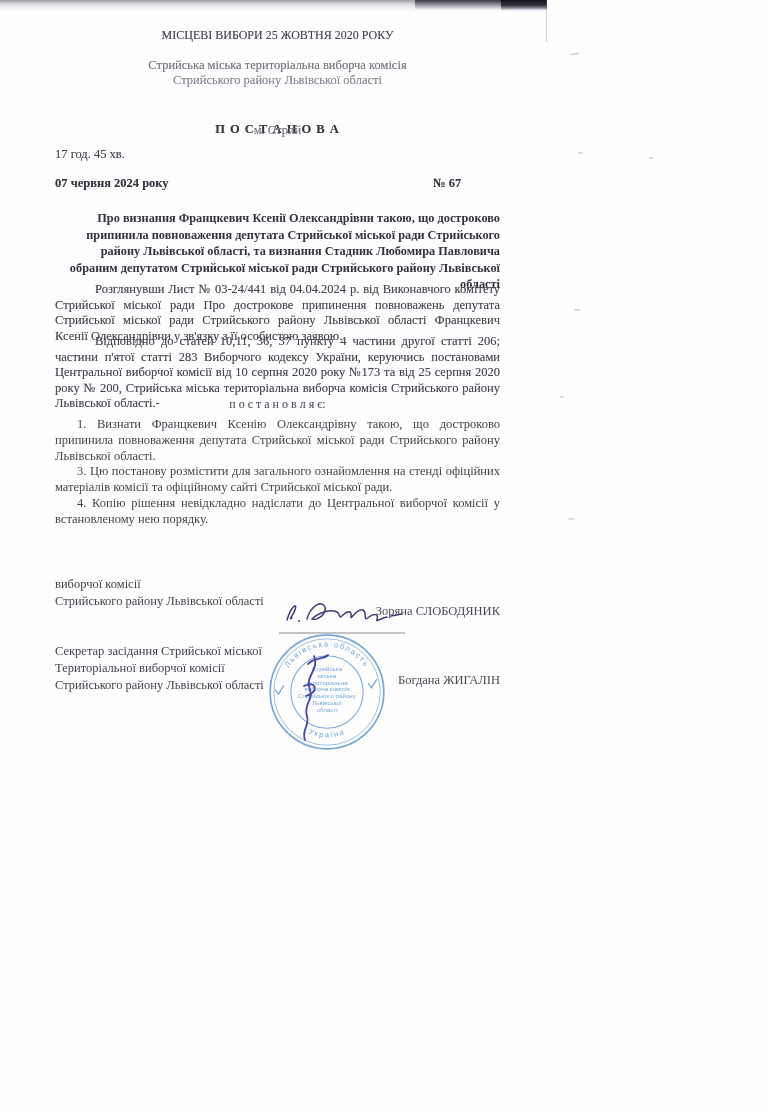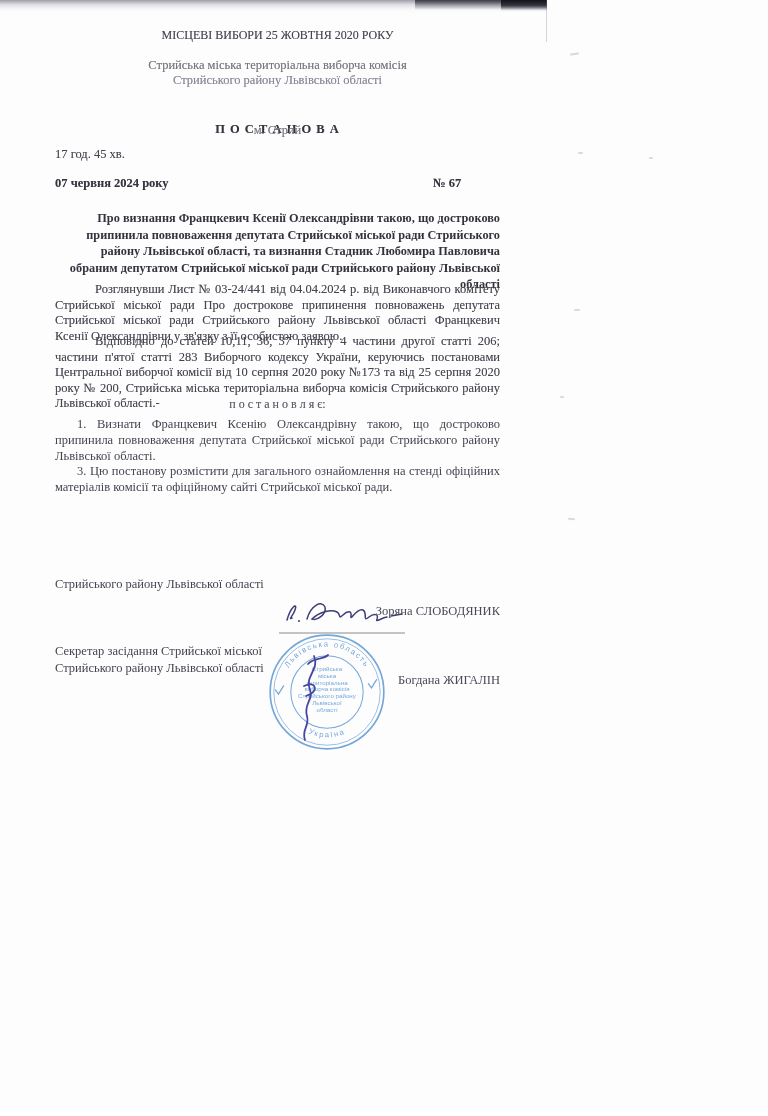--- a/index.html
+++ b/index.html
@@ -82,36 +82,39 @@
     <div class="blk doc-title" style="top:210px;text-align:right;">Про визнання Францкевич Ксенії Олександрівни такою, що достроково припинила повноваження депутата Стрийської міської ради Стрийського району Львівської області, та визнання Стадник Любомира Павловича обраним депутатом Стрийської міської ради Стрийського району Львівської області</div>
 
     <p class="blk fz just" style="top:282px;">Розглянувши Лист № 03-24/441 від 04.04.2024 р. від Виконавчого комітету Стрийської міської ради Про дострокове припинення повноважень депутата Стрийської міської ради Стрийського району Львівської області Францкевич Ксенії Олександрівни у зв'язку з її особистою заявою.</p>
     <p class="blk fz just" style="top:334px;">Відповідно до статей 10,11, 36, 37 пункту 4 частини другої статті 206; частини п'ятої статті 283 Виборчого кодексу України, керуючись постановами Центральної виборчої комісії від 10 серпня 2020 року №173 та від 25 серпня 2020 року № 200, Стрийська міська територіальна виборча комісія Стрийського району Львівської області.-</p>
 
     <div class="blk fz c" style="top:397px; font-size:12px; color:#5a5a66;">п о с т а н о в л я є:</div>
 
     <div class="blk" style="top:417px;">
       <p class="item">1. Визнати Францкевич Ксенію Олександрівну такою, що достроково припинила повноваження депутата Стрийської міської ради Стрийського району Львівської області.</p>
       <p class="item">3. Цю постанову розмістити для загального ознайомлення на стенді офіційних матеріалів комісії та офіційному сайті Стрийської міської ради.</p>
+      <p class="item">4. Копію рішення невідкладно надіслати до Центральної виборчої комісії у встановленому нею порядку.</p>
     </div>
 
     <div class="sig" style="top:576px;">
+      <p class="role">виборчої комісії</p>
       <p class="role">Стрийського району Львівської області</p>
       <svg class="sig-svg" style="left:224px; top:17px;" width="130" height="46" viewBox="0 0 130 46">
         <path class="sig-stroke" d="M8 27 C12 13 19 9 16 17 C14 23 9 27 13 25"></path>
         <circle cx="20" cy="28" r="1" fill="#3d3d78"></circle>
         <path class="sig-stroke" d="M28 26 C32 12 43 7 46 14 C48 21 38 28 33 26 C40 19 52 16 58 19 C62 21 59 27 64 22 C68 18 73 17 72 23 C71 29 78 14 84 17 C89 20 83 30 90 24 C95 20 100 21 98 26 C96 30 102 25 108 24"></path>
         <path class="sig-stroke" d="M112 23 L123 21"></path>
         <line class="sig-under" x1="0" y1="40" x2="126" y2="40"></line>
       </svg>
       <div class="name" style="top:28px;">Зоряна СЛОБОДЯНИК</div>
     </div>
 
     <div class="sig" style="top:643px;">
       <p class="role">Секретар засідання Стрийської міської</p>
+      <p class="role">Територіальної виборчої комісії</p>
       <p class="role">Стрийського району Львівської області</p>
       <div class="name" style="top:30px;">Богдана ЖИГАЛІН</div>
     </div>
   </div>
 
   <svg class="stamp" viewBox="0 0 120 120">
     <circle class="st-ring" cx="60" cy="60" r="55" stroke-width="1.6"></circle>
     <circle class="st-ring" cx="60" cy="60" r="51.5" stroke-width="0.7"></circle>
     <circle class="st-ring" cx="60" cy="60" r="35" stroke-width="1"></circle>
     <defs>

